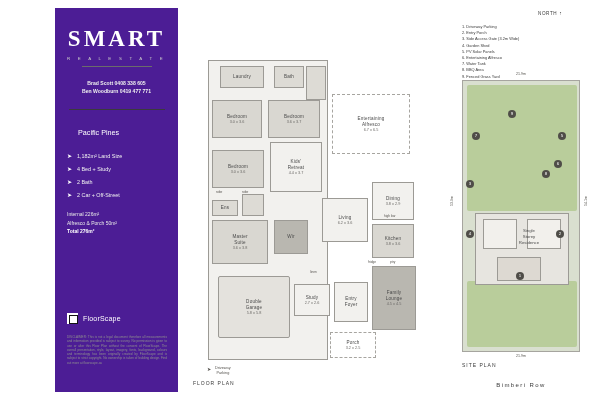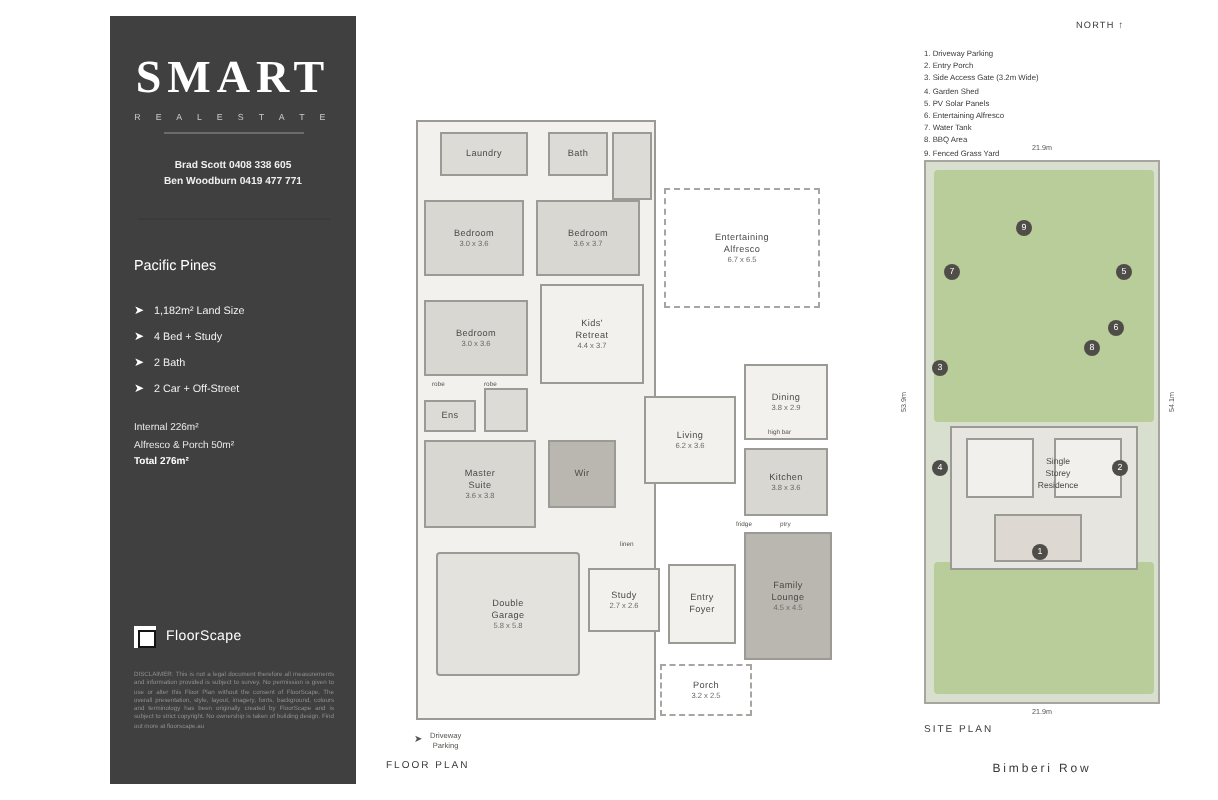--- a/index.html
+++ b/index.html
@@ -5,39 +5,39 @@
   html,body{margin:0;padding:0;}
   body{
     width:609px;height:400px;overflow:hidden;background:#ffffff;
     font-family:"Liberation Sans",sans-serif;color:#3a3a3a;
   }
   .page{position:relative;width:609px;height:400px;}
 
   
   .sidebar{
     position:absolute;left:55px;top:8px;width:123px;height:384px;
-    background:#404040;color:#ffffff;
+    background:#4c1d95;color:#ffffff;
   }
   .brand{padding-top:18px;text-align:center;}
   .brand .logo{
     font-family:"Liberation Serif",serif;
     font-size:23px;letter-spacing:3px;color:#fff;font-weight:700;
   }
   .brand .sub{
     margin-top:4px;font-size:4.4px;letter-spacing:3.2px;color:#c9c9c9;
   }
   .brand .rule{
     width:70px;height:1px;background:#6b6b6b;margin:5px auto 0;
   }
   .agents{margin-top:12px;text-align:center;font-size:5.1px;line-height:8px;color:#efefef;}
   .agents .nm{font-weight:bold;}
   .divider{width:96px;height:1px;background:#3b3b3b;margin:14px auto 0;}
 
   .addr{margin:18px 0 0 12px;font-size:7.2px;line-height:10px;color:#ffffff;}
-  .addr .l2{color:#ffffff;}
+  .addr .l2{color:#ffffff;margin-left:11px;}
 
   .specs{margin:14px 0 0 12px;}
   .spec{display:flex;align-items:center;font-size:5.4px;line-height:9px;margin-bottom:4px;color:#f0f0f0;}
   .spec .ar{color:#ffffff;font-size:6px;margin-right:5px;}
 
   .areas{margin:10px 0 0 12px;font-size:5px;line-height:8.5px;color:#e8e8e8;}
   .areas .tot{font-weight:bold;color:#fff;}
 
   .fsbrand{position:absolute;left:12px;top:305px;display:flex;align-items:center;}
   .fsbrand .sq{width:11px;height:11px;background:#ffffff;margin-right:5px;position:relative;}

